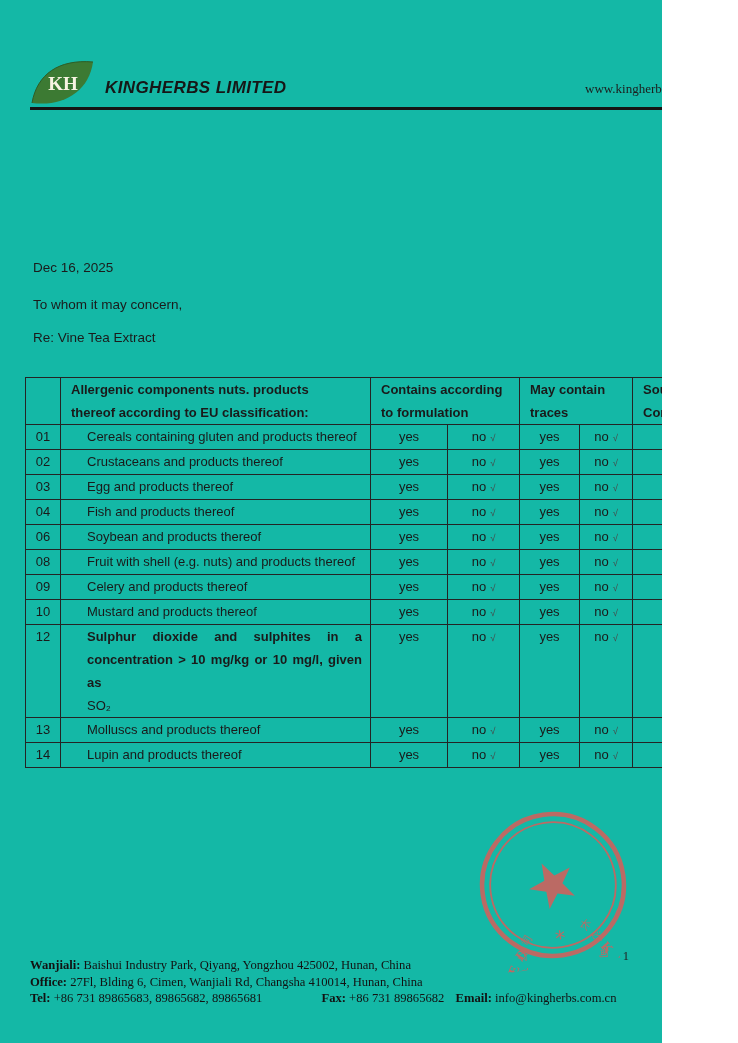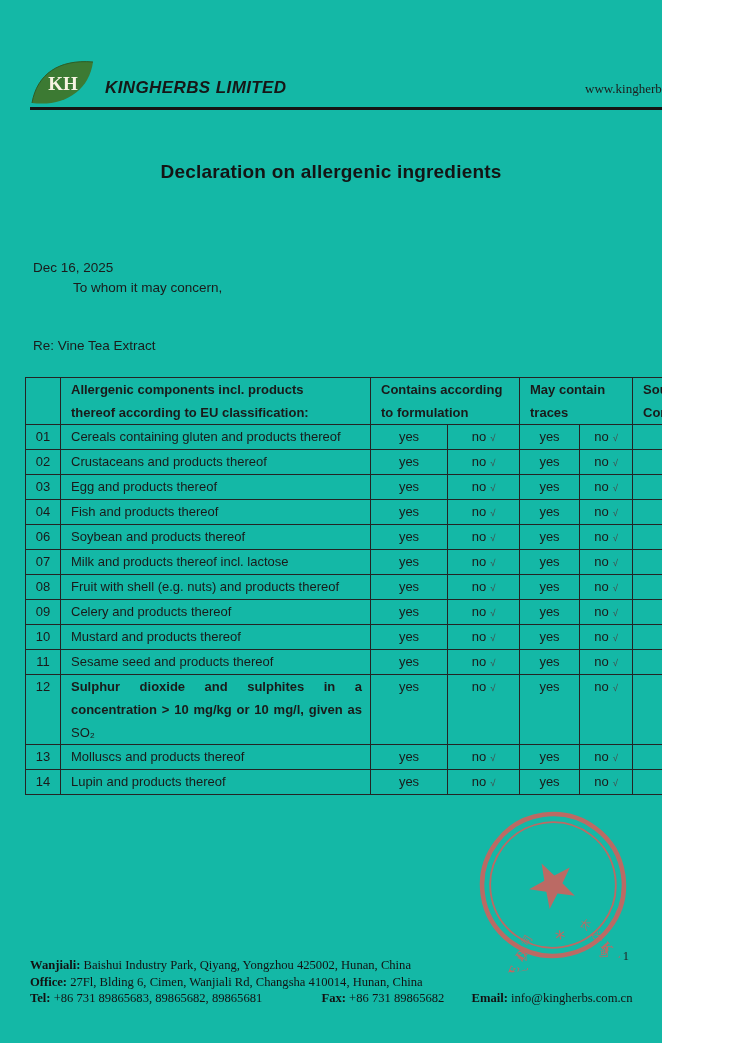--- a/index.html
+++ b/index.html
@@ -24,35 +24,35 @@
     margin-bottom:10px; color:#1d1d1d;
   }
 
   
   .title {
     position:absolute; top:161px; left:0; width:100%; text-align:center;
     font-size:19px; font-weight:bold; color:#141414; letter-spacing:.2px;
   }
   .pline { position:absolute; left:33px; font-size:13.5px; color:#1b1b1b; }
   .date    { top:260px; }
-  .salut   { top:280px;margin-left:40px; }
-  .subject { top:338px; }
+  .salut   { top:297px; }
+  .subject { top:330px; }
 
   
   table.allergens {
     position:absolute; left:25px; top:377px; width:687px;
     border-collapse:collapse; table-layout:fixed;
   }
   .allergens td, .allergens th {
     border:1.5px solid #242424; font-size:13px; line-height:23px;
     vertical-align:top; padding:0 2px; color:#1a1a1a; text-align:center;
     overflow:hidden;
   }
   .allergens th { font-weight:bold; text-align:left; padding-left:10px; }
-  .allergens td.name { text-align:left; padding-left:10px; padding-right:8px; }
+  .allergens td.name { text-align:left; padding-left:26px; padding-right:8px; }
   .allergens .jl { text-align:justify; text-align-last:justify;font-weight:bold; }
   .chk { font-size:9.5px; color:#474747; margin-left:4px; }
 
   
   .stamp {
     position:absolute; left:472px; top:804px; width:162px; height:162px;
     opacity:.82; transform:rotate(-8deg); pointer-events:none;
   }
   .stamp .ring-en {
     font-family:"Liberation Serif", serif; font-weight:bold;
@@ -66,57 +66,56 @@
     position:absolute; top:949px; right:33px;
     font-family:"Liberation Serif", serif; font-size:12.5px; color:#222;
   }
   .foot {
     position:absolute; left:30px; top:957px; width:678px;
     font-family:"Liberation Serif", serif; font-size:12.6px;
     line-height:16.5px; color:#121212;
   }
   .foot b { font-weight:bold; }
   .gap-fax { margin-left:56px; }
-  .gap-email { margin-left:24px; }
+  .gap-email { margin-left:8px; }
 </style>
 </head>
 <body>
 
 <div class="page">
 
   <div class="hdr">
     <svg class="logo" viewBox="0 0 66 50">
       <path d="M2,46 C7,17 29,2 63,5 C59,34 34,50 2,46 Z" fill="#3c7a33"></path>
       <path d="M2,46 C7,17 29,2 63,5" fill="none" stroke="#2c5e26" stroke-width="1"></path>
       <text x="33" y="33" text-anchor="middle" font-family="Liberation Serif, serif" font-size="19" font-weight="bold" fill="#f7f4e2">KH</text>
     </svg>
     <div class="company">KINGHERBS LIMITED</div>
     <div class="website">www.kingherbs.com.cn</div>
   </div>
 
-  <div class="title">Declaration on allergenic ingredients</div>
   <div class="pline date">Dec 16, 2025</div>
   <div class="pline salut">To whom it may concern,</div>
   <div class="pline subject">Re: Vine Tea Extract</div>
 
   <table class="allergens">
     <colgroup>
       <col style="width:35px">
         <col style="width:310px">
         <col style="width:77px">
       <col style="width:72px">
         <col style="width:60px">
         <col style="width:53px">
       <col style="width:80px">
     </colgroup>
     <thead>
       <tr>
         <th></th>
         <th>
-          <div>Allergenic components incl. products</div>
+          <div>Allergenic components nuts. products</div>
           <div>thereof according to EU classification:</div>
         </th>
         <th colspan="2">
           <div>Contains according</div>
           <div>to formulation</div>
         </th>
         <th colspan="2">
           <div>May contain</div>
           <div>traces</div>
         </th>
@@ -166,58 +165,40 @@
         <tr>
       <td>06</td>
       <td class="name">Soybean and products thereof</td>
       <td><span class="yes-word">yes</span></td>
       <td><span class="no-word">no</span><span class="chk">√</span></td>
       <td><span class="yes-word">yes</span></td>
       <td><span class="no-word">no</span><span class="chk">√</span></td>
       <td></td>
     </tr>
         <tr>
-      <td>07</td>
-      <td class="name">Milk and products thereof incl. lactose</td>
-      <td><span class="yes-word">yes</span></td>
-      <td><span class="no-word">no</span><span class="chk">√</span></td>
-      <td><span class="yes-word">yes</span></td>
-      <td><span class="no-word">no</span><span class="chk">√</span></td>
-      <td></td>
-    </tr>
-        <tr>
       <td>08</td>
       <td class="name">Fruit with shell (e.g. nuts) and products thereof</td>
       <td><span class="yes-word">yes</span></td>
       <td><span class="no-word">no</span><span class="chk">√</span></td>
       <td><span class="yes-word">yes</span></td>
       <td><span class="no-word">no</span><span class="chk">√</span></td>
       <td></td>
     </tr>
         <tr>
       <td>09</td>
       <td class="name">Celery and products thereof</td>
       <td><span class="yes-word">yes</span></td>
       <td><span class="no-word">no</span><span class="chk">√</span></td>
       <td><span class="yes-word">yes</span></td>
       <td><span class="no-word">no</span><span class="chk">√</span></td>
       <td></td>
     </tr>
         <tr>
       <td>10</td>
       <td class="name">Mustard and products thereof</td>
-      <td><span class="yes-word">yes</span></td>
-      <td><span class="no-word">no</span><span class="chk">√</span></td>
-      <td><span class="yes-word">yes</span></td>
-      <td><span class="no-word">no</span><span class="chk">√</span></td>
-      <td></td>
-    </tr>
-        <tr>
-      <td>11</td>
-      <td class="name">Sesame seed and products thereof</td>
       <td><span class="yes-word">yes</span></td>
       <td><span class="no-word">no</span><span class="chk">√</span></td>
       <td><span class="yes-word">yes</span></td>
       <td><span class="no-word">no</span><span class="chk">√</span></td>
       <td></td>
     </tr>
         <tr>
       <td>12</td>
       <td class="name">
             <div class="jl">Sulphur dioxide and sulphites in a</div>

